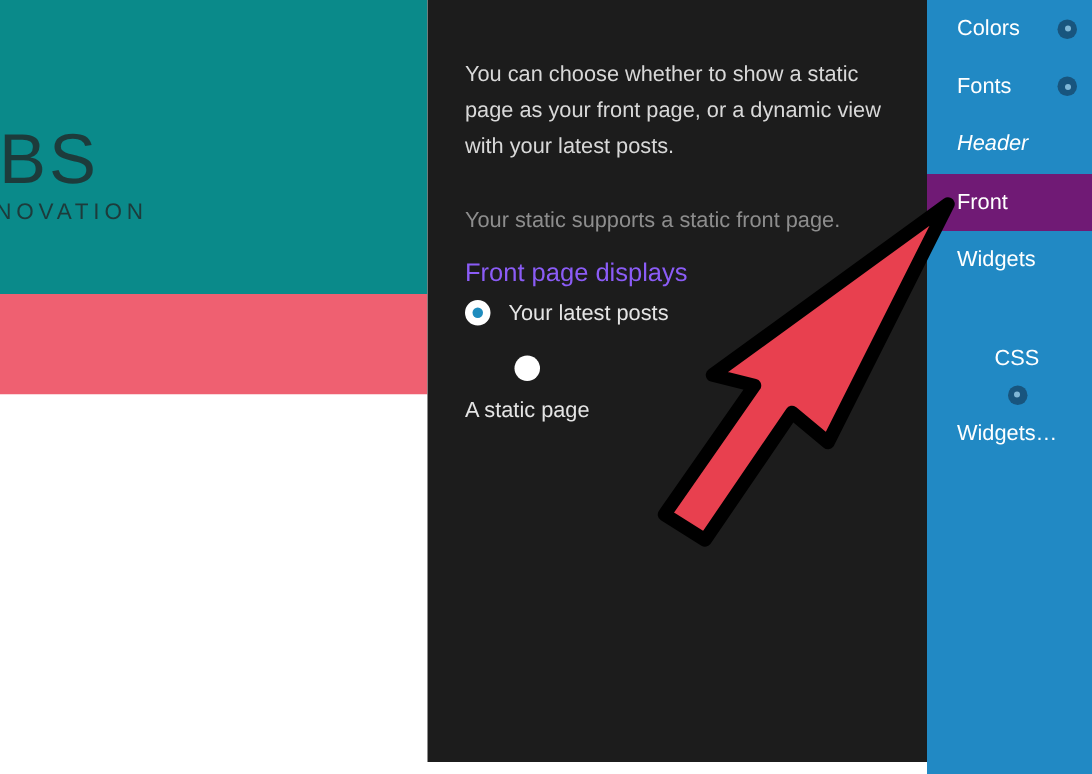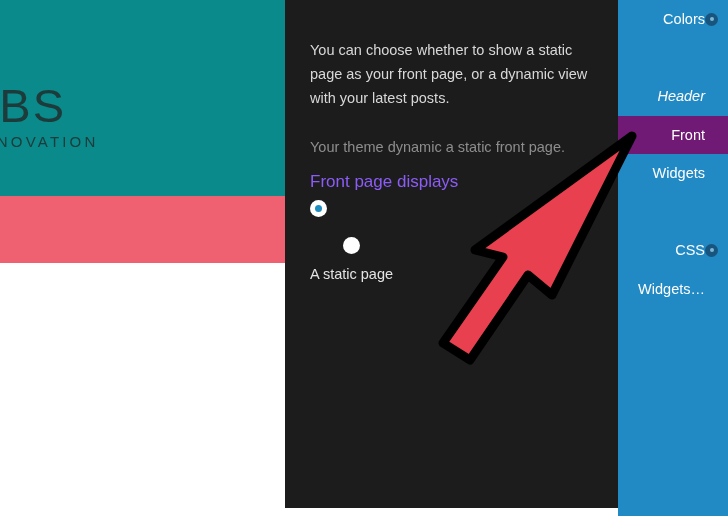--- a/index.html
+++ b/index.html
@@ -159,21 +159,20 @@
     padding: 0 10px 0 20px;
   }
   .menu-item.active {
     background: #701a75;
   }
   .menu-label {
     font-size: 14.5px;
     color: #ffffff;
     white-space: nowrap;
     flex: 1 1 auto;
-    text-align: right;
   }
   .menu-icon {
     width: 13px;
     height: 13px;
     border-radius: 50%;
     background: #18557e;
     display: flex;
     align-items: center;
     justify-content: center;
     flex: 0 0 auto;
@@ -204,46 +203,53 @@
     <div class="preview-header">
       <div class="preview-site-title">ABS</div>
       <div class="preview-tagline">D INNOVATION</div>
     </div>
     <div class="preview-band"></div>
     <div class="preview-body"></div>
   </div>
 
   <div class="panel">
     <div class="panel-desc">You can choose whether to show a static page as your front page, or a dynamic view with your latest posts.</div>
-    <div class="panel-note">Your theme dynamic a static front page.</div>
+    <div class="panel-note">Your static supports a static front page.</div>
     <div class="panel-group-label">Front page displays</div>
 
     <div class="radio-row r0">
       <span class="radio-dot">
         <span class="inner"></span>
       </span>
+      <span class="radio-label">Your latest posts</span>
     </div>
 
     <div class="radio-row r1">
       <span class="radio-dot off">
         <span class="inner"></span>
       </span>
       <span class="radio-label">A static page</span>
     </div>
   </div>
 
   <div class="sidebar">
 
     <div class="menu-item" style="top:0px;">
       <span class="menu-label">Colors</span>
       <span class="menu-icon">
           <span class="pip"></span>
         </span>
     </div>
 
+    <div class="menu-item" style="top:38.5px;">
+      <span class="menu-label">Fonts</span>
+      <span class="menu-icon">
+          <span class="pip"></span>
+        </span>
+    </div>
 
     <div class="menu-item" style="top:77px;font-style:italic;">
       <span class="menu-label">Header</span>
       <span class="menu-icon hidden">
           <span class="pip"></span>
         </span>
     </div>
 
     <div class="menu-item active" style="top:115.5px;">
       <span class="menu-label">Front</span>
@@ -253,21 +259,21 @@
     </div>
 
     <div class="menu-item" style="top:154px;">
       <span class="menu-label">Widgets</span>
       <span class="menu-icon hidden">
           <span class="pip"></span>
         </span>
     </div>
 
 
-    <div class="menu-item" style="top:231px;">
+    <div class="menu-item" style="top:231px;flex-direction:column;">
       <span class="menu-label">CSS</span>
       <span class="menu-icon">
           <span class="pip"></span>
         </span>
     </div>
 
     <div class="menu-item" style="top:269.5px;">
       <span class="menu-label">Widgets…</span>
       <span class="menu-icon hidden">
           <span class="pip"></span>

